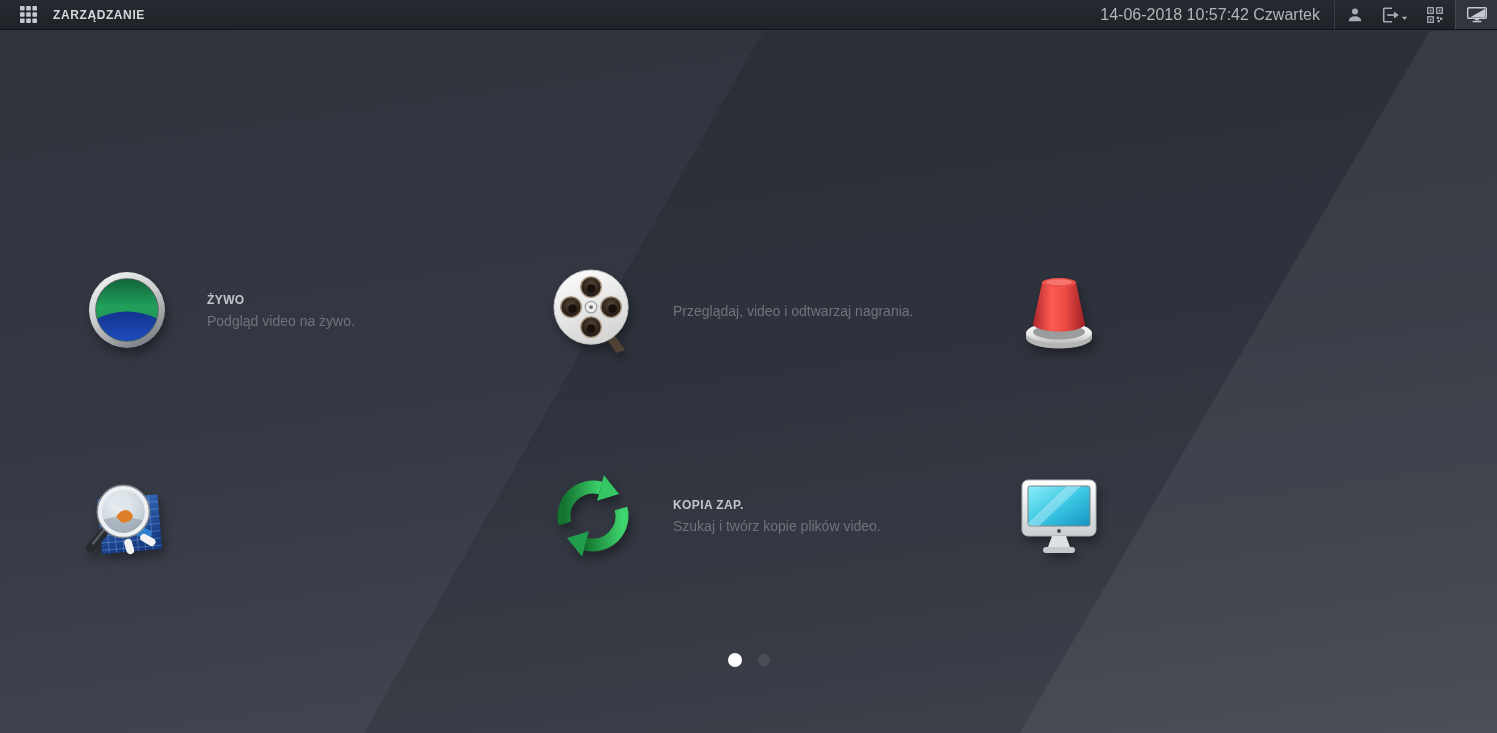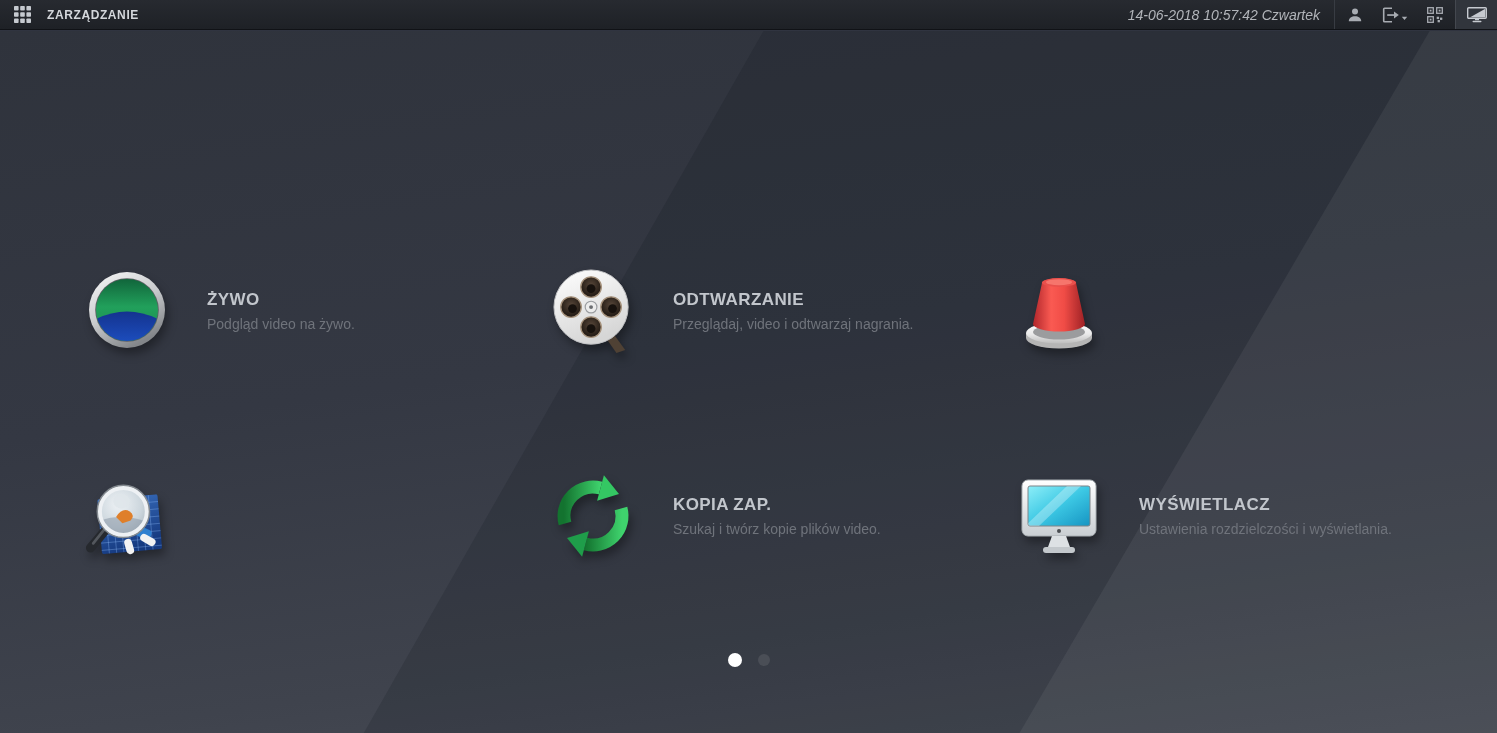--- a/index.html
+++ b/index.html
@@ -5,45 +5,45 @@
   * { margin:0; padding:0; box-sizing:border-box; }
   html,body { width:1497px; height:733px; overflow:hidden; background:#303440;
               font-family:"Liberation Sans", sans-serif; }
   .screen { position:relative; width:1497px; height:733px; }
 
   
   .topbar { position:absolute; top:0; left:0; right:0; height:30px;
             background:linear-gradient(#272a30,#1e2126);
             border-bottom:1px solid #101216;
             display:flex; align-items:center; justify-content:space-between; z-index:5; }
-  .topbar-left { display:flex; align-items:center; height:100%; padding-left:9px; }
+  .topbar-left { display:flex; align-items:center; height:100%; padding-left:15px; }
   .apps-btn { display:flex; align-items:center; justify-content:center; width:26px; height:100%; cursor:pointer; }
   .topbar-title { margin-left:12px; font-size:12px; font-weight:bold; color:#d4d7db; letter-spacing:0.6px; }
   .topbar-right { display:flex; align-items:center; height:100%; }
-  .datetime { font-size:14px; color:#b2b5ba; padding-right:14px;font-style:italic; }
+  .datetime { font-size:16px; color:#b2b5ba; padding-right:14px; }
   .tb-sep { width:1px; height:100%; background:#383c43; }
   .tb-btn { display:flex; align-items:center; justify-content:center;
             width:40px; height:100%; cursor:pointer; }
   .tb-btn.display-area { width:42px; background:#31353c; border-left:1px solid #44484f; }
 
   
   .content { position:absolute; top:31px; left:0; right:0; bottom:0; overflow:hidden;
              background:linear-gradient(172deg,#2f333c 0%,#343843 45%,#3f434d 78%,#4a4e58 100%); }
   .band { position:absolute; inset:0; pointer-events:none; }
   .band-dark  { clip-path:polygon(51% 0, 100% 0, 100% 100%, 24.3% 100%); background:rgba(15,17,22,0.16); }
   .band-light { clip-path:polygon(95.5% 0, 100% 0, 100% 100%, 68.1% 100%); background:rgba(255,255,255,0.06); }
 
   
   .menu-grid { position:absolute; left:85px; top:232px;
                display:grid; grid-template-columns:466px 466px 466px; row-gap:109px; }
   .menu-item { display:flex; align-items:center; height:96px; cursor:pointer; }
   .menu-icon { width:84px; display:flex; align-items:center; justify-content:center; flex:0 0 84px; }
   .menu-icon svg { filter:drop-shadow(3px 6px 5px rgba(0,0,0,0.35)); }
   .menu-texts { margin-left:38px; }
-  .menu-title { font-size:17px; font-weight:bold; color:#c2c6cc; letter-spacing:0.4px; margin-bottom:6px; }
+  .menu-title { font-size:12px; font-weight:bold; color:#c2c6cc; letter-spacing:0.4px; margin-bottom:6px; }
   .menu-desc  { font-size:14px; color:#6f737b; line-height:1.2; }
 
   
   .dots { position:absolute; bottom:66px; left:50%; transform:translateX(-50%);
           display:flex; align-items:center; gap:16px; }
   .dot { width:12px; height:12px; border-radius:50%; background:#4a4e56; cursor:pointer; }
   .dot.active { width:14px; height:14px; background:#ffffff; }
 </style>
 </head>
 <body>
@@ -188,21 +188,20 @@
               <circle cx="41" cy="21" r="4.5"></circle>
                 <circle cx="41" cy="62" r="4.5"></circle>
               <circle cx="22" cy="41.5" r="4.5"></circle>
                 <circle cx="63" cy="41.5" r="4.5"></circle>
             </g>
             <circle cx="41" cy="40" r="6" fill="#ececec" stroke="#9b9da0" stroke-width="1.2"></circle>
             <circle cx="41" cy="40" r="2" fill="#6b6d70"></circle>
           </svg>
         </span>
         <span class="menu-texts">
-          <div class="menu-title">ODTWARZANIE</div>
           <div class="menu-desc">Przeglądaj, video i odtwarzaj nagrania.</div>
           <div class="menu-desc"></div>
         </span>
       </div>
 
       <div class="menu-item">
         <span class="menu-icon">
           <svg width="82" height="88" viewBox="0 0 82 88">
             <defs>
               <linearGradient id="al-red" x1="0" y1="0" x2="1" y2="0">
@@ -321,25 +320,20 @@
             <rect x="5" y="6" width="74" height="56" rx="6" fill="url(#mn-frame)" stroke="#aab0b4" stroke-width="1"></rect>
             <rect x="11" y="12" width="62" height="40" rx="2" fill="url(#mn-scr)" stroke="#7f8488" stroke-width="1"></rect>
             <g clip-path="url(#mn-clip)">
               <polygon points="8,52 50,12 64,12 22,52" fill="rgba(255,255,255,0.3)"></polygon>
             </g>
             <circle cx="42" cy="57" r="2" fill="#4a4e52"></circle>
             <path d="M35 62 L49 62 L53 73 L31 73 Z" fill="#dde1e4"></path>
             <rect x="26" y="73" width="32" height="6" rx="3" fill="#c3c8cc"></rect>
           </svg>
         </span>
-        <span class="menu-texts">
-          <div class="menu-title">WYŚWIETLACZ</div>
-          <div class="menu-desc">Ustawienia rozdzielczości i wyświetlania.</div>
-          <div class="menu-desc"></div>
-        </span>
       </div>
 
     </div>
 
     <div class="dots">
       <span class="dot active"></span>
       <span class="dot"></span>
     </div>
   </main>
 

